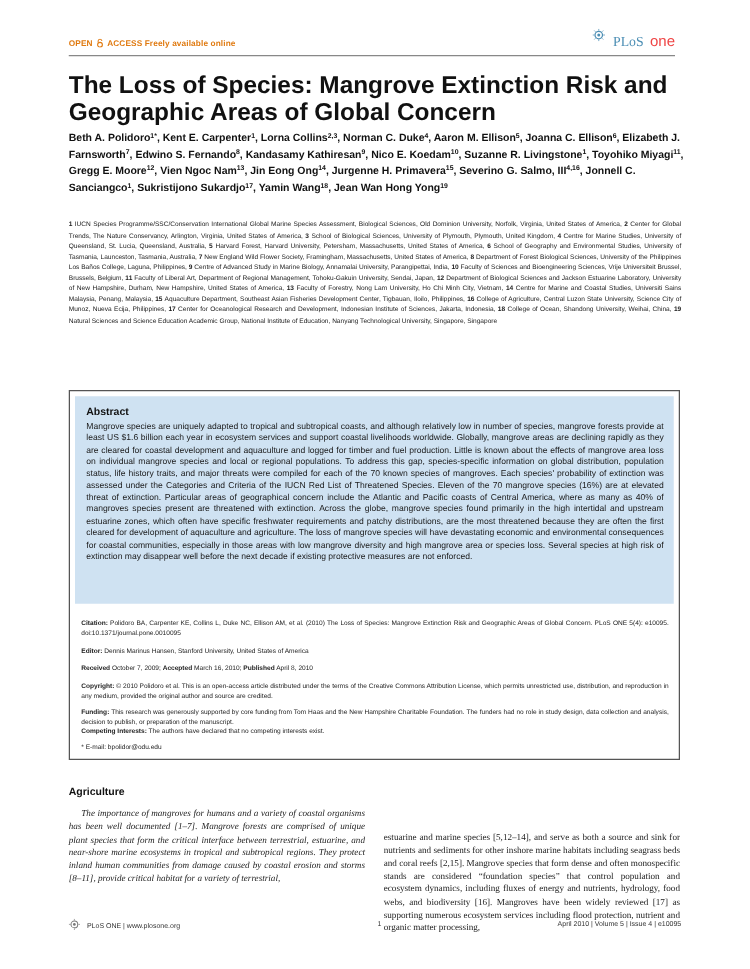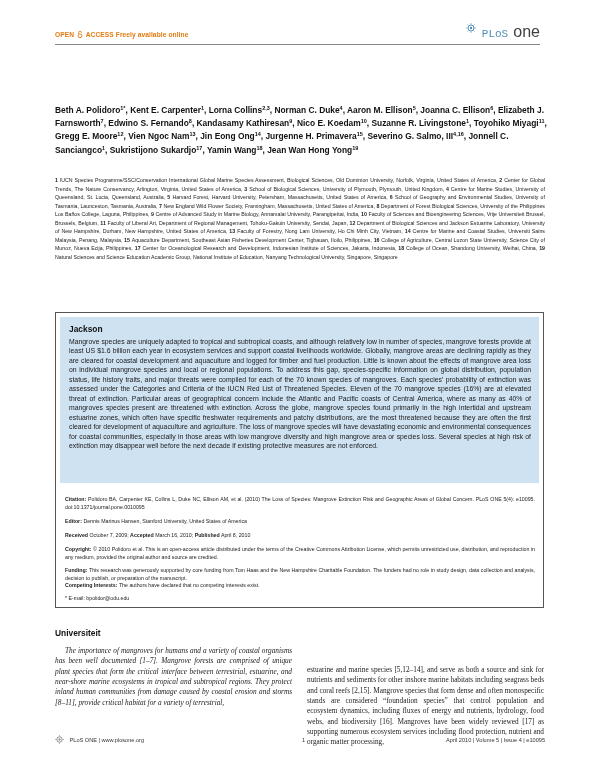--- a/index.html
+++ b/index.html
@@ -5,22 +5,22 @@
   html, body { margin: 0; padding: 0; background: #ffffff; }
   body { width: 600px; height: 775px; position: relative; overflow: hidden; font-family: "DejaVu Sans", sans-serif; color: #1a1a1a; }
   .page { position: absolute; left: 0; top: 0; width: 600px; height: 775px; }
 
   
   .hdr { position: absolute; left: 55px; top: 26px; width: 485px; height: 18px; border-bottom: 1px solid #888; }
   .oa { position: absolute; left: 0; top: 5px; font-family: "Liberation Sans", sans-serif; font-weight: bold; font-size: 6.6px; color: #e07a10; letter-spacing: 0.1px; white-space: nowrap; }
   .oa .lock { display: inline-block; width: 6px; height: 7px; vertical-align: -1px; margin: 0 1px; }
   .plos { position: absolute; right: 0; top: -4px; white-space: nowrap; }
   .plos .burst { display: inline-block; width: 10px; height: 10px; vertical-align: 4px; margin-right: 1px; }
-  .plos .p1 { font-family: Liberation Mono, monospace; font-size: 11px; color: #4d8fb5; }
-  .plos .p2 { font-family: "Liberation Sans", sans-serif; font-size: 16px; color: #404040; font-weight: normal; }
+  .plos .p1 { font-family: Liberation Serif, serif; font-size: 11px; color: #4d8fb5; }
+  .plos .p2 { font-family: "Liberation Sans", sans-serif; font-size: 12px; color: #ef4444; font-weight: normal; }
 
   .title { position: absolute; left: 55px; top: 57px; width: 490px; font-family: "Liberation Sans", sans-serif; font-size: 19.5px; line-height: 22px; font-weight: bold; color: #111; }
   .authors { position: absolute; left: 55px; top: 104px; width: 492px; font-family: "Liberation Sans", sans-serif; font-size: 8.4px; line-height: 13.2px; font-weight: bold; color: #111; }
   .authors sup { font-size: 5.5px; vertical-align: 3px; line-height: 0; }
   .affil { position: absolute; left: 55px; top: 176px; width: 490px; font-family: "Liberation Sans", sans-serif; font-size: 5.25px; line-height: 8.55px; color: #222; text-align: justify; }
   .affil b { font-weight: bold; }
 
   
   .box { position: absolute; left: 55px; top: 312px; width: 489px; height: 296px; border: 1px solid #555; box-sizing: border-box; }
   .abs { position: absolute; left: 4px; top: 4px; width: 479px; height: 166px; background: #cfe2f2; }
@@ -68,28 +68,29 @@
             <line x1="7.6" y1="7.6" x2="8.6" y2="8.6"></line>
           <line x1="8.6" y1="1.4" x2="7.6" y2="2.4"></line>
             <line x1="1.4" y1="8.6" x2="2.4" y2="7.6"></line>
         </g>
       </svg>
       <span class="p1">PLoS</span>
       <span class="p2">one</span>
     </div>
   </div>
 
+  <h1 class="title" style="margin:0">The Loss of Species: Mangrove Extinction Risk and Geographic Areas of Global Concern</h1>
 
   <div class="authors" id="authors"><span>Beth A. Polidoro<sup>1*</sup></span>, <span>Kent E. Carpenter<sup>1</sup></span>, <span>Lorna Collins<sup>2,3</sup></span>, <span>Norman C. Duke<sup>4</sup></span>, <span>Aaron M. Ellison<sup>5</sup></span>, <span>Joanna C. Ellison<sup>6</sup></span>, <span>Elizabeth J. Farnsworth<sup>7</sup></span>, <span>Edwino S. Fernando<sup>8</sup></span>, <span>Kandasamy Kathiresan<sup>9</sup></span>, <span>Nico E. Koedam<sup>10</sup></span>, <span>Suzanne R. Livingstone<sup>1</sup></span>, <span>Toyohiko Miyagi<sup>11</sup></span>, <span>Gregg E. Moore<sup>12</sup></span>, <span>Vien Ngoc Nam<sup>13</sup></span>, <span>Jin Eong Ong<sup>14</sup></span>, <span>Jurgenne H. Primavera<sup>15</sup></span>, <span>Severino G. Salmo, III<sup>4,16</sup></span>, <span>Jonnell C. Sanciangco<sup>1</sup></span>, <span>Sukristijono Sukardjo<sup>17</sup></span>, <span>Yamin Wang<sup>18</sup></span>, <span>Jean Wan Hong Yong<sup>19</sup></span></div>
 
   <div class="affil" id="affil"><span><b>1 </b>IUCN Species Programme/SSC/Conservation International Global Marine Species Assessment, Biological Sciences, Old Dominion University, Norfolk, Virginia, United States of America,</span> <span><b>2 </b>Center for Global Trends, The Nature Conservancy, Arlington, Virginia, United States of America,</span> <span><b>3 </b>School of Biological Sciences, University of Plymouth, Plymouth, United Kingdom,</span> <span><b>4 </b>Centre for Marine Studies, University of Queensland, St. Lucia, Queensland, Australia,</span> <span><b>5 </b>Harvard Forest, Harvard University, Petersham, Massachusetts, United States of America,</span> <span><b>6 </b>School of Geography and Environmental Studies, University of Tasmania, Launceston, Tasmania, Australia,</span> <span><b>7 </b>New England Wild Flower Society, Framingham, Massachusetts, United States of America,</span> <span><b>8 </b>Department of Forest Biological Sciences, University of the Philippines Los Baños College, Laguna, Philippines,</span> <span><b>9 </b>Centre of Advanced Study in Marine Biology, Annamalai University, Parangipettai, India,</span> <span><b>10 </b>Faculty of Sciences and Bioengineering Sciences, Vrije Universiteit Brussel, Brussels, Belgium,</span> <span><b>11 </b>Faculty of Liberal Art, Department of Regional Management, Tohoku-Gakuin University, Sendai, Japan,</span> <span><b>12 </b>Department of Biological Sciences and Jackson Estuarine Laboratory, University of New Hampshire, Durham, New Hampshire, United States of America,</span> <span><b>13 </b>Faculty of Forestry, Nong Lam University, Ho Chi Minh City, Vietnam,</span> <span><b>14 </b>Centre for Marine and Coastal Studies, Universiti Sains Malaysia, Penang, Malaysia,</span> <span><b>15 </b>Aquaculture Department, Southeast Asian Fisheries Development Center, Tigbauan, Iloilo, Philippines,</span> <span><b>16 </b>College of Agriculture, Central Luzon State University, Science City of Munoz, Nueva Ecija, Philippines,</span> <span><b>17 </b>Center for Oceanological Research and Development, Indonesian Institute of Sciences, Jakarta, Indonesia,</span> <span><b>18 </b>College of Ocean, Shandong University, Weihai, China,</span> <span><b>19 </b>Natural Sciences and Science Education Academic Group, National Institute of Education, Nanyang Technological University, Singapore, Singapore</span></div>
 
   <div class="box">
     <div class="abs">
-      <div class="abs-h">Jackson</div>
+      <div class="abs-h">Abstract</div>
       <div class="abs-t">Mangrove species are uniquely adapted to tropical and subtropical coasts, and although relatively low in number of species, mangrove forests provide at least US $1.6 billion each year in ecosystem services and support coastal livelihoods worldwide. Globally, mangrove areas are declining rapidly as they are cleared for coastal development and aquaculture and logged for timber and fuel production. Little is known about the effects of mangrove area loss on individual mangrove species and local or regional populations. To address this gap, species-specific information on global distribution, population status, life history traits, and major threats were compiled for each of the 70 known species of mangroves. Each species' probability of extinction was assessed under the Categories and Criteria of the IUCN Red List of Threatened Species. Eleven of the 70 mangrove species (16%) are at elevated threat of extinction. Particular areas of geographical concern include the Atlantic and Pacific coasts of Central America, where as many as 40% of mangroves species present are threatened with extinction. Across the globe, mangrove species found primarily in the high intertidal and upstream estuarine zones, which often have specific freshwater requirements and patchy distributions, are the most threatened because they are often the first cleared for development of aquaculture and agriculture. The loss of mangrove species will have devastating economic and environmental consequences for coastal communities, especially in those areas with low mangrove diversity and high mangrove area or species loss. Several species at high risk of extinction may disappear well before the next decade if existing protective measures are not enforced.</div>
     </div>
 
     <div class="meta" style="top:183px">
       <b>Citation:</b>
       <span>Polidoro BA, Carpenter KE, Collins L, Duke NC, Ellison AM, et al. (2010) The Loss of Species: Mangrove Extinction Risk and Geographic Areas of Global Concern. PLoS ONE 5(4): e10095. doi:10.1371/journal.pone.0010095</span>
     </div>
     <div class="meta" style="top:205px">
       <b>Editor:</b>
       <span>Dennis Marinus Hansen, Stanford University, United States of America</span>
@@ -110,21 +111,21 @@
       <b>Funding:</b>
       <span>This research was generously supported by core funding from Tom Haas and the New Hampshire Charitable Foundation. The funders had no role in study design, data collection and analysis, decision to publish, or preparation of the manuscript.</span>
     </div>
     <div class="meta" style="top:269px">
       <b>Competing Interests:</b>
       <span>The authors have declared that no competing interests exist.</span>
     </div>
     <div class="meta" style="top:282px">* E-mail: bpolidor@odu.edu</div>
   </div>
 
-  <div class="intro-h">Universiteit</div>
+  <div class="intro-h">Agriculture</div>
   <div class="col l">The importance of mangroves for humans and a variety of coastal organisms has been well documented [1–7]. Mangrove forests are comprised of unique plant species that form the critical interface between terrestrial, estuarine, and near-shore marine ecosystems in tropical and subtropical regions. They protect inland human communities from damage caused by coastal erosion and storms [8–11], provide critical habitat for a variety of terrestrial,</div>
   <div class="col r">estuarine and marine species [5,12–14], and serve as both a source and sink for nutrients and sediments for other inshore marine habitats including seagrass beds and coral reefs [2,15]. Mangrove species that form dense and often monospecific stands are considered “foundation species” that control population and ecosystem dynamics, including fluxes of energy and nutrients, hydrology, food webs, and biodiversity [16]. Mangroves have been widely reviewed [17] as supporting numerous ecosystem services including flood protection, nutrient and organic matter processing,</div>
 
   <div class="footer">
     <div class="fl">
       <svg class="burst" viewBox="0 0 10 10">
         <circle cx="5" cy="5" r="3" fill="none" stroke="#777" stroke-width="0.9"></circle>
         <circle cx="5" cy="5" r="1.2" fill="#777"></circle>
         <g stroke="#777" stroke-width="0.6">
           <line x1="5" y1="0" x2="5" y2="1.5"></line>

